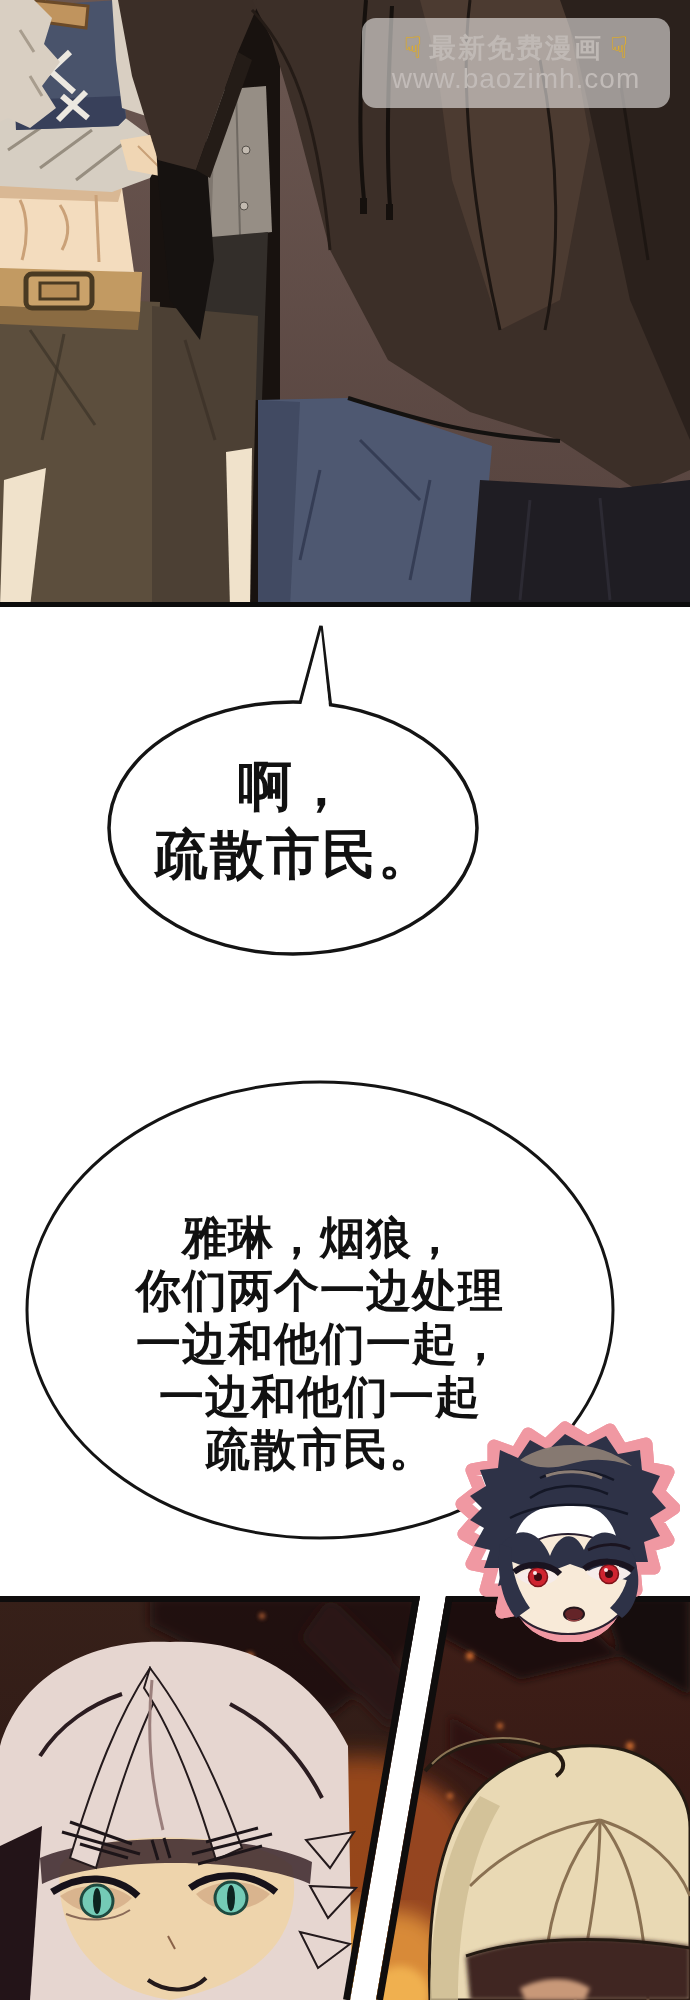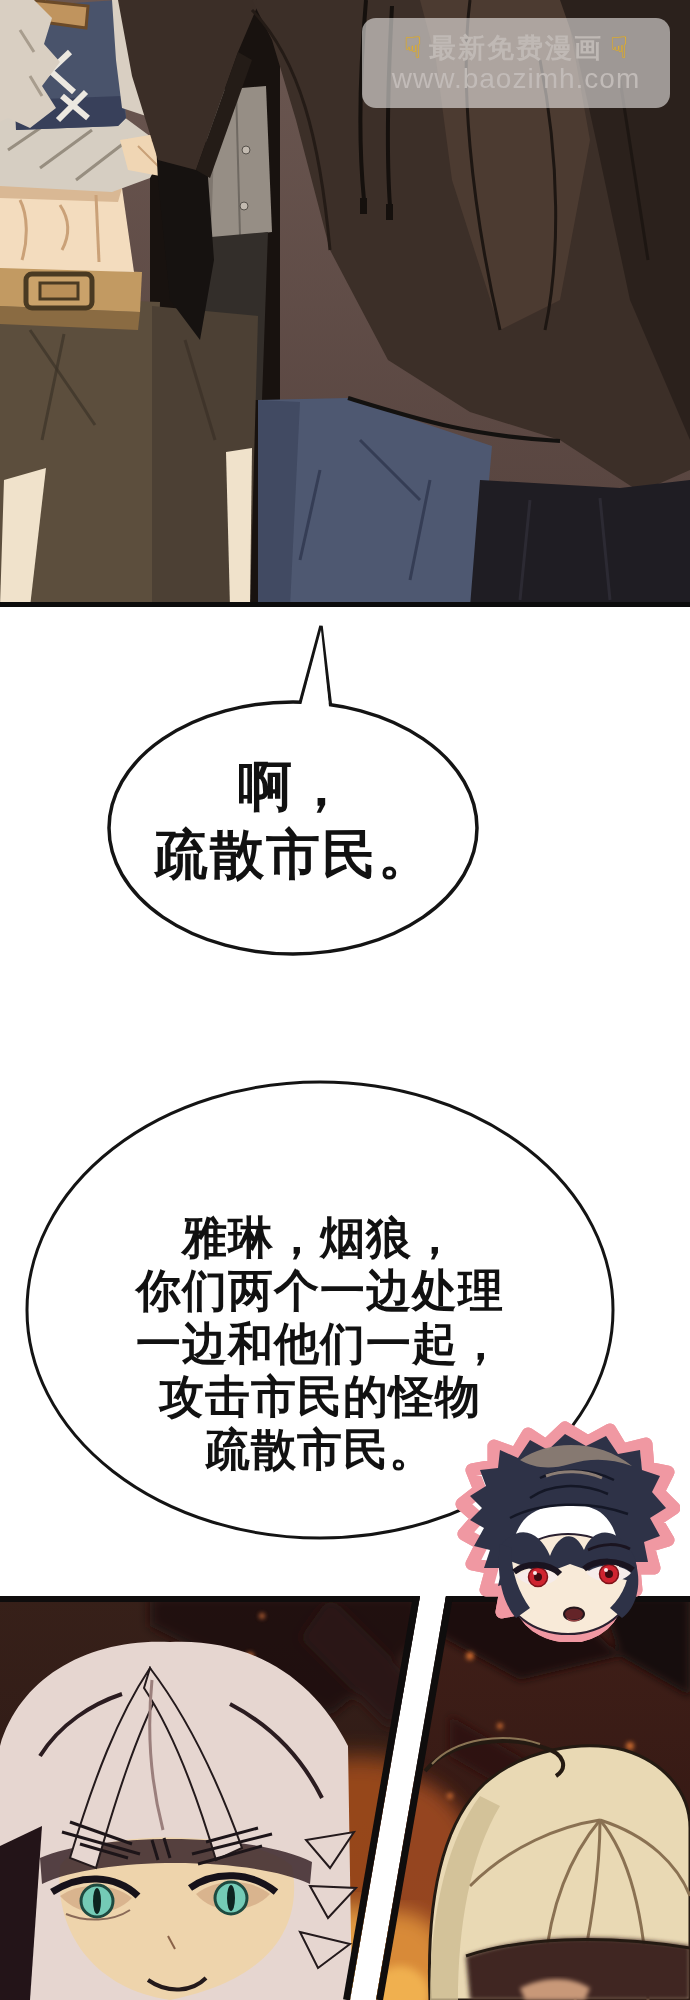--- a/index.html
+++ b/index.html
@@ -151,21 +151,21 @@
     <div class="bubble-line">疏散市民。</div>
   </div>
 
   <svg class="abs bubble-svg" style="left:20px;top:1075px;" width="620" height="470" viewBox="0 0 620 470">
     <ellipse cx="300" cy="235" rx="293" ry="228" fill="#ffffff" stroke="#141414" stroke-width="3"></ellipse>
   </svg>
   <div class="abs bubble-text bubble-text-2">
     <div class="bubble-line">雅琳，烟狼，</div>
     <div class="bubble-line">你们两个一边处理</div>
     <div class="bubble-line">一边和他们一起，</div>
-    <div class="bubble-line">攻击市民的怪物</div>
+    <div class="bubble-line">一边和他们一起</div>
     <div class="bubble-line">疏散市民。</div>
   </div>
 
   <div class="abs panel-bl">
     <svg width="690" height="404" viewBox="0 0 690 404">
       <defs>
         <linearGradient id="bl-bg" x1="0" y1="0" x2="0" y2="1">
           <stop offset="0" stop-color="#372019"></stop>
             <stop offset="1" stop-color="#2a1714"></stop>
         </linearGradient>

